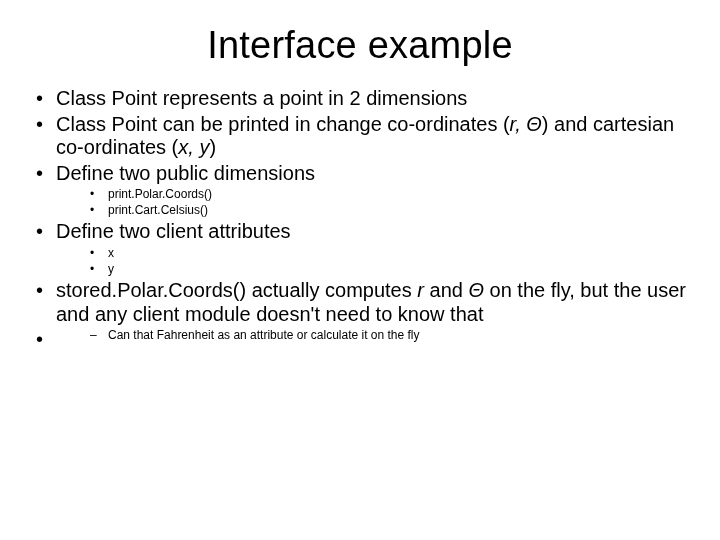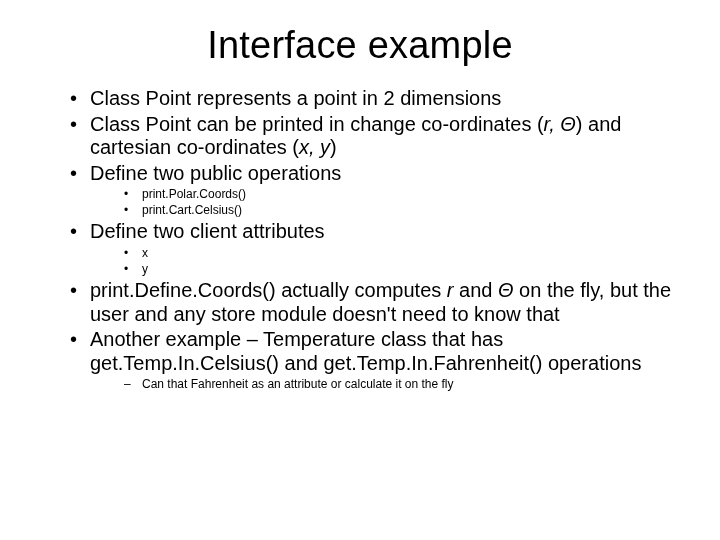--- a/index.html
+++ b/index.html
@@ -27,21 +27,20 @@
   ul.lvl1 {
     margin: 0;
     padding: 0 0 0 30px;
     list-style: none;
   }
   ul.lvl1 > li {
     position: relative;
     font-size: 20px;
     line-height: 1.18;
     margin-bottom: 2px;
-    margin-left: 34px;
   }
   ul.lvl1 > li::before {
     content: "•";
     position: absolute;
     left: -20px;
     top: 0;
   }
   ul.lvl2 {
     margin: 2px 0 2px 0;
     padding: 0 0 0 52px;
@@ -77,41 +76,40 @@
 
     <li>
       <span>Class Point represents a point in 2 dimensions</span>
     </li>
 
     <li>
       <span>Class Point can be printed in change co-ordinates (</span><span class="i">r, Θ</span><span>) and cartesian co-ordinates (</span><span class="i">x, y</span><span>)</span>
     </li>
 
     <li>
-      <span>Define two public operations</span>
+      <span>Define two public dimensions</span>
       <ul class="lvl2 dot">
         <li><span>print.Polar.Coords()</span></li>
         <li><span>print.Cart.Celsius()</span></li>
       </ul>
     </li>
 
     <li>
       <span>Define two client attributes</span>
       <ul class="lvl2 dot">
         <li><span>x</span></li>
         <li><span>y</span></li>
       </ul>
     </li>
 
     <li>
-      <span>print.Define.Coords() actually computes </span><span class="i">r</span><span> and </span><span class="i">Θ</span><span> on the fly, but the user and any store module doesn't need to know that</span>
+      <span>stored.Polar.Coords() actually computes </span><span class="i">r</span><span> and </span><span class="i">Θ</span><span> on the fly, but the user and any client module doesn't need to know that</span>
     </li>
 
 
     <li>
-      <span>Another example – Temperature class that has get.Temp.In.Celsius() and get.Temp.In.Fahrenheit() operations</span>
       <ul class="lvl2 dash">
         <li><span>Can that Fahrenheit as an attribute or calculate it on the fly</span></li>
       </ul>
     </li>
 
   </ul>
 </div>
 
 </body></html>

